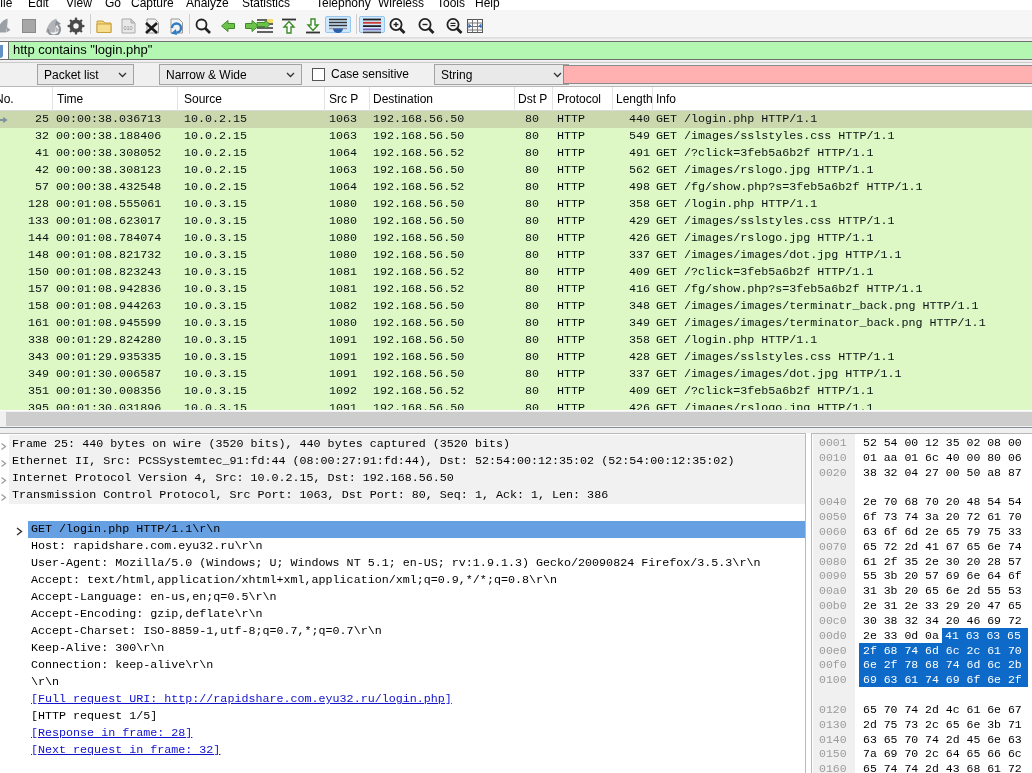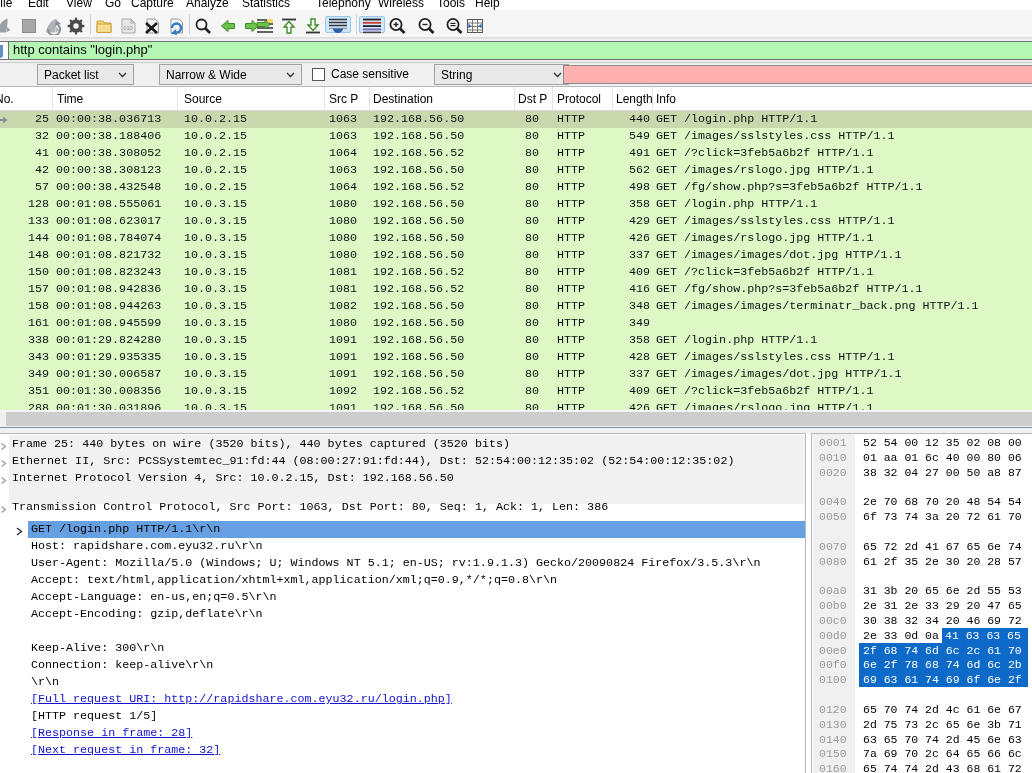--- a/index.html
+++ b/index.html
@@ -216,26 +216,26 @@
     <div class="prow" style="top:58px"><div class="c-no">41</div><div style="left:56px">00:00:38.308052</div><div style="left:184px">10.0.2.15</div><div class="c-srcp">1064</div><div style="left:373px">192.168.56.52</div><div class="c-dstp">80</div><div style="left:557px">HTTP</div><div class="c-len">491</div><div style="left:656px">GET /?click=3feb5a6b2f HTTP/1.1</div></div>
     <div class="prow" style="top:75px"><div class="c-no">42</div><div style="left:56px">00:00:38.308123</div><div style="left:184px">10.0.2.15</div><div class="c-srcp">1063</div><div style="left:373px">192.168.56.50</div><div class="c-dstp">80</div><div style="left:557px">HTTP</div><div class="c-len">562</div><div style="left:656px">GET /images/rslogo.jpg HTTP/1.1</div></div>
     <div class="prow" style="top:92px"><div class="c-no">57</div><div style="left:56px">00:00:38.432548</div><div style="left:184px">10.0.2.15</div><div class="c-srcp">1064</div><div style="left:373px">192.168.56.52</div><div class="c-dstp">80</div><div style="left:557px">HTTP</div><div class="c-len">498</div><div style="left:656px">GET /fg/show.php?s=3feb5a6b2f HTTP/1.1</div></div>
     <div class="prow" style="top:109px"><div class="c-no">128</div><div style="left:56px">00:01:08.555061</div><div style="left:184px">10.0.3.15</div><div class="c-srcp">1080</div><div style="left:373px">192.168.56.50</div><div class="c-dstp">80</div><div style="left:557px">HTTP</div><div class="c-len">358</div><div style="left:656px">GET /login.php HTTP/1.1</div></div>
     <div class="prow" style="top:126px"><div class="c-no">133</div><div style="left:56px">00:01:08.623017</div><div style="left:184px">10.0.3.15</div><div class="c-srcp">1080</div><div style="left:373px">192.168.56.50</div><div class="c-dstp">80</div><div style="left:557px">HTTP</div><div class="c-len">429</div><div style="left:656px">GET /images/sslstyles.css HTTP/1.1</div></div>
     <div class="prow" style="top:143px"><div class="c-no">144</div><div style="left:56px">00:01:08.784074</div><div style="left:184px">10.0.3.15</div><div class="c-srcp">1080</div><div style="left:373px">192.168.56.50</div><div class="c-dstp">80</div><div style="left:557px">HTTP</div><div class="c-len">426</div><div style="left:656px">GET /images/rslogo.jpg HTTP/1.1</div></div>
     <div class="prow" style="top:160px"><div class="c-no">148</div><div style="left:56px">00:01:08.821732</div><div style="left:184px">10.0.3.15</div><div class="c-srcp">1080</div><div style="left:373px">192.168.56.50</div><div class="c-dstp">80</div><div style="left:557px">HTTP</div><div class="c-len">337</div><div style="left:656px">GET /images/images/dot.jpg HTTP/1.1</div></div>
     <div class="prow" style="top:177px"><div class="c-no">150</div><div style="left:56px">00:01:08.823243</div><div style="left:184px">10.0.3.15</div><div class="c-srcp">1081</div><div style="left:373px">192.168.56.52</div><div class="c-dstp">80</div><div style="left:557px">HTTP</div><div class="c-len">409</div><div style="left:656px">GET /?click=3feb5a6b2f HTTP/1.1</div></div>
     <div class="prow" style="top:194px"><div class="c-no">157</div><div style="left:56px">00:01:08.942836</div><div style="left:184px">10.0.3.15</div><div class="c-srcp">1081</div><div style="left:373px">192.168.56.52</div><div class="c-dstp">80</div><div style="left:557px">HTTP</div><div class="c-len">416</div><div style="left:656px">GET /fg/show.php?s=3feb5a6b2f HTTP/1.1</div></div>
     <div class="prow" style="top:211px"><div class="c-no">158</div><div style="left:56px">00:01:08.944263</div><div style="left:184px">10.0.3.15</div><div class="c-srcp">1082</div><div style="left:373px">192.168.56.50</div><div class="c-dstp">80</div><div style="left:557px">HTTP</div><div class="c-len">348</div><div style="left:656px">GET /images/images/terminatr_back.png HTTP/1.1</div></div>
-    <div class="prow" style="top:228px"><div class="c-no">161</div><div style="left:56px">00:01:08.945599</div><div style="left:184px">10.0.3.15</div><div class="c-srcp">1080</div><div style="left:373px">192.168.56.50</div><div class="c-dstp">80</div><div style="left:557px">HTTP</div><div class="c-len">349</div></div>
+    <div class="prow" style="top:228px"><div class="c-no">161</div><div style="left:56px">00:01:08.945599</div><div style="left:184px">10.0.3.15</div><div class="c-srcp">1080</div><div style="left:373px">192.168.56.50</div><div class="c-dstp">80</div><div style="left:557px">HTTP</div><div class="c-len">349</div><div style="left:656px">GET /images/images/terminator_back.png HTTP/1.1</div></div>
     <div class="prow" style="top:245px"><div class="c-no">338</div><div style="left:56px">00:01:29.824280</div><div style="left:184px">10.0.3.15</div><div class="c-srcp">1091</div><div style="left:373px">192.168.56.50</div><div class="c-dstp">80</div><div style="left:557px">HTTP</div><div class="c-len">358</div><div style="left:656px">GET /login.php HTTP/1.1</div></div>
     <div class="prow" style="top:262px"><div class="c-no">343</div><div style="left:56px">00:01:29.935335</div><div style="left:184px">10.0.3.15</div><div class="c-srcp">1091</div><div style="left:373px">192.168.56.50</div><div class="c-dstp">80</div><div style="left:557px">HTTP</div><div class="c-len">428</div><div style="left:656px">GET /images/sslstyles.css HTTP/1.1</div></div>
     <div class="prow" style="top:279px"><div class="c-no">349</div><div style="left:56px">00:01:30.006587</div><div style="left:184px">10.0.3.15</div><div class="c-srcp">1091</div><div style="left:373px">192.168.56.50</div><div class="c-dstp">80</div><div style="left:557px">HTTP</div><div class="c-len">337</div><div style="left:656px">GET /images/images/dot.jpg HTTP/1.1</div></div>
     <div class="prow" style="top:296px"><div class="c-no">351</div><div style="left:56px">00:01:30.008356</div><div style="left:184px">10.0.3.15</div><div class="c-srcp">1092</div><div style="left:373px">192.168.56.52</div><div class="c-dstp">80</div><div style="left:557px">HTTP</div><div class="c-len">409</div><div style="left:656px">GET /?click=3feb5a6b2f HTTP/1.1</div></div>
-    <div class="prow" style="top:313px"><div class="c-no">288</div><div style="left:56px">00:01:30.031896</div><div style="left:184px">10.0.3.15</div><div class="c-srcp">1091</div><div style="left:373px">192.168.56.50</div><div class="c-dstp">80</div><div style="left:557px">HTTP</div><div class="c-len">426</div><div style="left:656px">GET /images/rslogo.jpg HTTP/1.1</div></div>
+    <div class="prow" style="top:313px"><div class="c-no">395</div><div style="left:56px">00:01:30.031896</div><div style="left:184px">10.0.3.15</div><div class="c-srcp">1091</div><div style="left:373px">192.168.56.50</div><div class="c-dstp">80</div><div style="left:557px">HTTP</div><div class="c-len">426</div><div style="left:656px">GET /images/rslogo.jpg HTTP/1.1</div></div>
 <div id="phead">
       <div class="h" style="left:-5px">No.</div>
       <div class="h" style="left:57px">Time</div>
       <div class="h" style="left:184px">Source</div>
       <div class="h" style="left:329px">Src P</div>
       <div class="h" style="left:373px">Destination</div>
       <div class="h" style="left:518px">Dst P</div>
       <div class="h" style="left:557px">Protocol</div>
       <div class="h" style="left:616px">Length</div>
       <div class="h" style="left:656px">Info</div>
@@ -257,48 +257,51 @@
     <div id="dgray"></div>
     <div class="drow" style="top:2px"><span class="abs" style="left:0px;top:4px"><svg width="8" height="9" viewBox="0 0 8 9">
           <path d="M1.5 1.5 L5.5 4.5 L1.5 7.5" fill="none" stroke="#9d9d9d" stroke-width="1.3"></path>
         </svg></span><span class="t" style="left:12px">Frame 25: 440 bytes on wire (3520 bits), 440 bytes captured (3520 bits)</span></div>
     <div class="drow" style="top:19px"><span class="abs" style="left:0px;top:4px"><svg width="8" height="9" viewBox="0 0 8 9">
           <path d="M1.5 1.5 L5.5 4.5 L1.5 7.5" fill="none" stroke="#9d9d9d" stroke-width="1.3"></path>
         </svg></span><span class="t" style="left:12px">Ethernet II, Src: PCSSystemtec_91:fd:44 (08:00:27:91:fd:44), Dst: 52:54:00:12:35:02 (52:54:00:12:35:02)</span></div>
     <div class="drow" style="top:36px"><span class="abs" style="left:0px;top:4px"><svg width="8" height="9" viewBox="0 0 8 9">
           <path d="M1.5 1.5 L5.5 4.5 L1.5 7.5" fill="none" stroke="#9d9d9d" stroke-width="1.3"></path>
         </svg></span><span class="t" style="left:12px">Internet Protocol Version 4, Src: 10.0.2.15, Dst: 192.168.56.50</span></div>
-    <div class="drow" style="top:65px"><span class="abs" style="left:0px;top:4px"><svg width="8" height="9" viewBox="0 0 8 9">
+    <div class="drow" style="top:53px"><span class="abs" style="left:0px;top:4px"><svg width="8" height="9" viewBox="0 0 8 9">
           <path d="M1.5 1.5 L5.5 4.5 L1.5 7.5" fill="none" stroke="#9d9d9d" stroke-width="1.3"></path>
         </svg></span><span class="t" style="left:12px">Transmission Control Protocol, Src Port: 1063, Dst Port: 80, Seq: 1, Ack: 1, Len: 386</span></div>
     <div class="drow" style="top:87px"><div class="dsel2"></div><span class="abs" style="left:15px;top:4px"><svg width="8" height="9" viewBox="0 0 8 9">
           <path d="M2 1 L6.5 4.5 L2 8" fill="none" stroke="#333" stroke-width="1.4"></path>
         </svg></span><span class="t" style="left:31px">GET /login.php HTTP/1.1\r\n</span></div>
     <div class="drow" style="top:104px"><span class="t" style="left:31px">Host: rapidshare.com.eyu32.ru\r\n</span></div>
     <div class="drow" style="top:121px"><span class="t" style="left:31px">User-Agent: Mozilla/5.0 (Windows; U; Windows NT 5.1; en-US; rv:1.9.1.3) Gecko/20090824 Firefox/3.5.3\r\n</span></div>
     <div class="drow" style="top:138px"><span class="t" style="left:31px">Accept: text/html,application/xhtml+xml,application/xml;q=0.9,*/*;q=0.8\r\n</span></div>
     <div class="drow" style="top:155px"><span class="t" style="left:31px">Accept-Language: en-us,en;q=0.5\r\n</span></div>
     <div class="drow" style="top:172px"><span class="t" style="left:31px">Accept-Encoding: gzip,deflate\r\n</span></div>
+    <div class="drow" style="top:189px"><span class="t" style="left:31px">Accept-Charset: ISO-8859-1,utf-8;q=0.7,*;q=0.7\r\n</span></div>
     <div class="drow" style="top:206px"><span class="t" style="left:31px">Keep-Alive: 300\r\n</span></div>
     <div class="drow" style="top:240px"><span class="t" style="left:31px">\r\n</span></div>
     <div class="drow" style="top:223px"><span class="t" style="left:31px">Connection: keep-alive\r\n</span></div>
     <div class="drow" style="top:257px"><span class="t link" style="left:31px">[Full request URI: http://rapidshare.com.eyu32.ru/login.php]</span></div>
     <div class="drow" style="top:274px"><span class="t" style="left:31px">[HTTP request 1/5]</span></div>
     <div class="drow" style="top:291px"><span class="t link" style="left:31px">[Response in frame: 28]</span></div>
     <div class="drow" style="top:308px"><span class="t link" style="left:31px">[Next request in frame: 32]</span></div>
   </div>
 <div id="hexpane" class="abs">
     <div id="hexoffcol"></div>
     <div class="xrow" style="top:1.00px"><span class="xoff">0001</span><span class="xb">52 54 00 12 35 02 08 00</span></div>
     <div class="xrow" style="top:15.83px"><span class="xoff">0010</span><span class="xb">01 aa 01 6c 40 00 80 06</span></div>
     <div class="xrow" style="top:30.66px"><span class="xoff">0020</span><span class="xb">38 32 04 27 00 50 a8 87</span></div>
     <div class="xrow" style="top:60.32px"><span class="xoff">0040</span><span class="xb">2e 70 68 70 20 48 54 54</span></div>
     <div class="xrow" style="top:75.15px"><span class="xoff">0050</span><span class="xb">6f 73 74 3a 20 72 61 70</span></div>
+    <div class="xrow" style="top:89.98px"><span class="xoff">0060</span><span class="xb">63 6f 6d 2e 65 79 75 33</span></div>
     <div class="xrow" style="top:104.81px"><span class="xoff">0070</span><span class="xb">65 72 2d 41 67 65 6e 74</span></div>
     <div class="xrow" style="top:119.64px"><span class="xoff">0080</span><span class="xb">61 2f 35 2e 30 20 28 57</span></div>
+    <div class="xrow" style="top:134.47px"><span class="xoff">0090</span><span class="xb">55 3b 20 57 69 6e 64 6f</span></div>
     <div class="xrow" style="top:149.30px"><span class="xoff">00a0</span><span class="xb">31 3b 20 65 6e 2d 55 53</span></div>
     <div class="xrow" style="top:164.13px"><span class="xoff">00b0</span><span class="xb">2e 31 2e 33 29 20 47 65</span></div>
     <div class="xrow" style="top:178.96px"><span class="xoff">00c0</span><span class="xb">30 38 32 34 20 46 69 72</span></div>
     <div class="xrow" style="top:193.79px"><span class="xoff">00d0</span><span class="xb">2e 33 0d 0a </span><span class="xsel" style="left:130px;width:86px;padding-left:3px">41 63 63 65</span></div>
     <div class="xrow" style="top:208.62px"><span class="xoff">00e0</span><span class="xsel" style="left:47px;width:169px;padding-left:4px">2f 68 74 6d 6c 2c 61 70</span></div>
     <div class="xrow" style="top:223.45px"><span class="xoff">00f0</span><span class="xsel" style="left:47px;width:169px;padding-left:4px">6e 2f 78 68 74 6d 6c 2b</span></div>
     <div class="xrow" style="top:238.28px"><span class="xoff">0100</span><span class="xsel" style="left:47px;width:169px;padding-left:4px">69 63 61 74 69 6f 6e 2f</span></div>
     <div class="xrow" style="top:267.94px"><span class="xoff">0120</span><span class="xb">65 70 74 2d 4c 61 6e 67</span></div>
     <div class="xrow" style="top:282.77px"><span class="xoff">0130</span><span class="xb">2d 75 73 2c 65 6e 3b 71</span></div>
     <div class="xrow" style="top:297.60px"><span class="xoff">0140</span><span class="xb">63 65 70 74 2d 45 6e 63</span></div>

